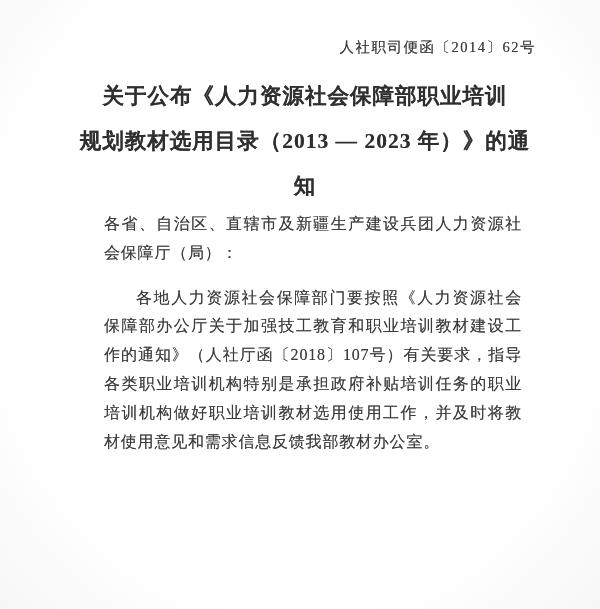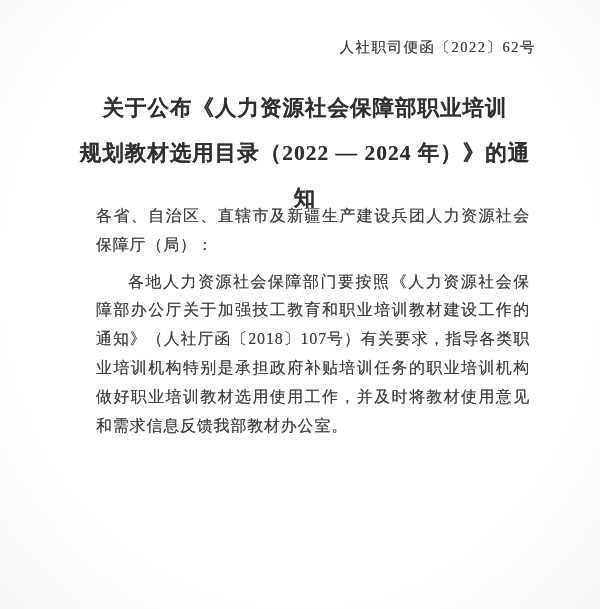--- a/index.html
+++ b/index.html
@@ -22,21 +22,21 @@
     top: 38px;
     right: 64px;
     font-size: 14.5px;
     letter-spacing: 1.5px;
     color: #3a3a3a;
     text-shadow: 0 0 0.5px rgba(70,70,70,0.7);
     white-space: nowrap;
   }
   .title {
     position: absolute;
-    top: 86px;
+    top: 74px;
     left: 70px;
     width: 470px;
     text-align: center;
     font-weight: bold;
     font-size: 21.5px;
     line-height: 45px;
     letter-spacing: 1px;
     color: #2f2f2f;
     text-shadow: 0 0 0.6px rgba(50,50,50,0.7);
   }
@@ -46,35 +46,35 @@
     left: 88px;
     width: 450px;
     font-size: 16px;
     line-height: 28.8px;
     letter-spacing: 0.8px;
     text-align: justify;
     color: #3c3c3c;
     text-shadow: 0 0 0.5px rgba(70,70,70,0.65);
   }
   .doc-body p {
-    margin: 8px;
+    margin: 16px;
     padding: 0;
   }
   .para {
     text-indent: 2em;
   }
 </style>
 </head>
 <body>
 
 <div class="page">
-  <div class="doc-number">人社职司便函〔2022〕62号</div>
+  <div class="doc-number">人社职司便函〔2014〕62号</div>
 
   <div class="title">
     <div>关于公布《人力资源社会保障部职业培训</div>
-    <div>规划教材选用目录（2022 — 2024 年）》的通知</div>
+    <div>规划教材选用目录（2013 — 2023 年）》的通知</div>
   </div>
 
   <div class="doc-body">
     <p class="salutation">各省、自治区、直辖市及新疆生产建设兵团人力资源社会保障厅（局）：</p>
     <p class="para">各地人力资源社会保障部门要按照《人力资源社会保障部办公厅关于加强技工教育和职业培训教材建设工作的通知》（人社厅函〔2018〕107号）有关要求，指导各类职业培训机构特别是承担政府补贴培训任务的职业培训机构做好职业培训教材选用使用工作，并及时将教材使用意见和需求信息反馈我部教材办公室。</p>
   </div>
 </div>
 
 </body></html>

